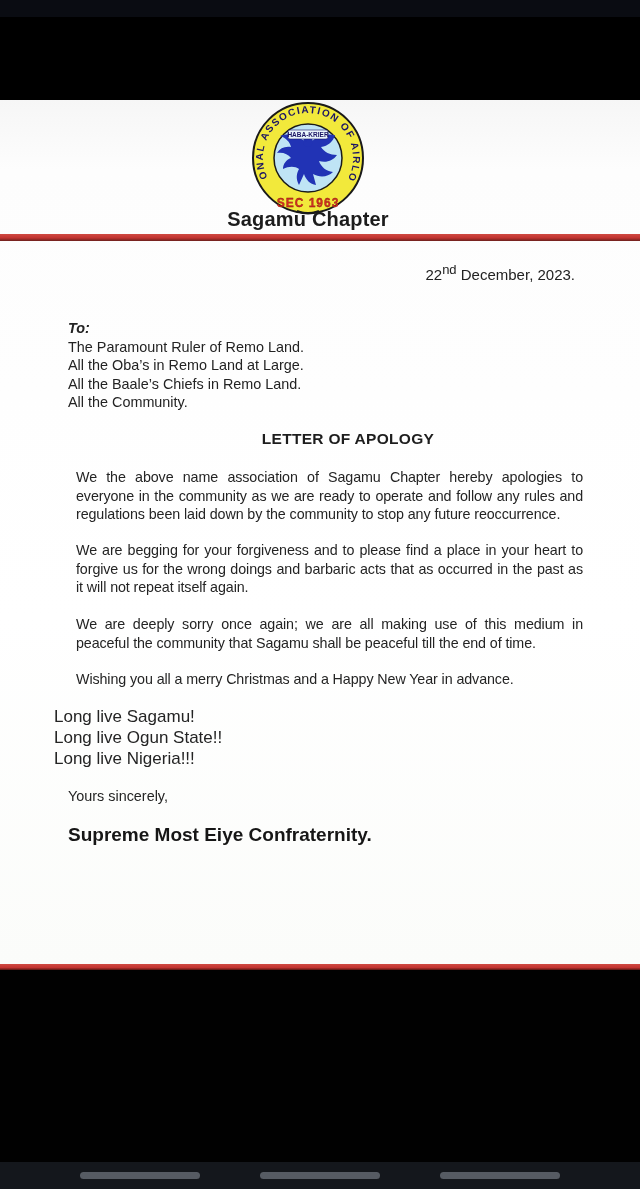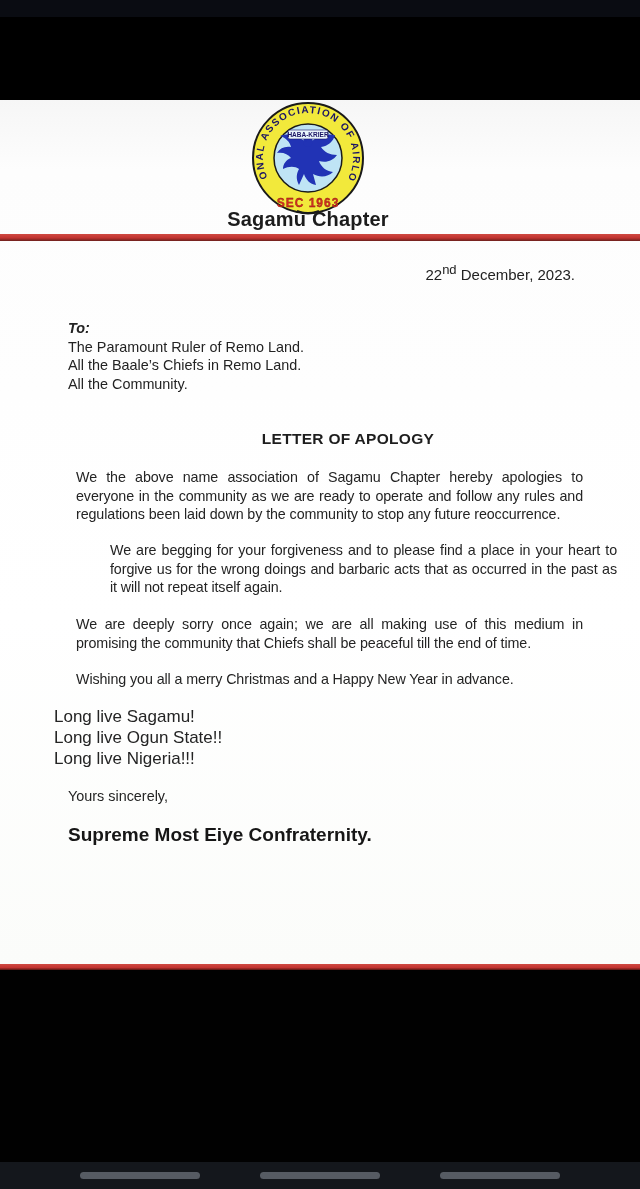--- a/index.html
+++ b/index.html
@@ -34,21 +34,21 @@
   .letter-title{
     position:absolute;left:0;top:330px;width:640px;text-align:center;
     font-size:15.5px;font-weight:bold;letter-spacing:.3px;color:#1d1d1d;padding-left:28px;
   }
   .para{
     position:absolute;left:76px;width:507px;
     font-size:14.3px;line-height:18.7px;letter-spacing:-0.1px;
     text-align:justify;text-align-last:left;color:#242424;
   }
   .p1{top:368px;}
-  .p2{top:441px;margin-left:34px;}
+  .p2{top:441px;}
   .p3{top:515px;}
   .p4{top:570px;text-align:left;}
   .slogans{position:absolute;left:54px;top:606px;font-size:17px;line-height:21px;color:#242424;}
   .closing{position:absolute;left:68px;top:688px;font-size:14.4px;color:#242424;}
   .signature{position:absolute;left:68px;top:724px;font-size:19px;font-weight:bold;color:#161616;}
   .letterbox-bottom{position:absolute;left:0;top:970px;width:640px;height:192px;background:#010101;}
   .gesture-bar{
     position:absolute;left:0;top:1162px;width:640px;height:27px;background:#14171c;
     display:flex;align-items:center;justify-content:center;gap:60px;
   }
@@ -96,29 +96,30 @@
 
     <div class="chapter" style="transform:translateX(-12px);">Sagamu Chapter</div>
 
     <div class="rule-top"></div>
 
     <div class="date-line"><span>22</span><sup>nd</sup><span> December, 2023.</span></div>
 
     <div class="to-block">
       <div class="to-label">To:</div>
       <div>The Paramount Ruler of Remo Land.</div>
+      <div>All the Oba’s in Remo Land at Large.</div>
       <div>All the Baale’s Chiefs in Remo Land.</div>
       <div>All the Community.</div>
     </div>
 
     <div class="letter-title">LETTER OF APOLOGY</div>
 
     <div class="para p1">We the above name association of Sagamu Chapter hereby apologies to everyone in the community as we are ready to operate and follow any rules and regulations been laid down by the community to stop any future reoccurrence.</div>
     <div class="para p2">We are begging for your forgiveness and to please find a place in your heart to forgive us for the wrong doings and barbaric acts that as occurred in the past as it will not repeat itself again.</div>
-    <div class="para p3">We are deeply sorry once again; we are all making use of this medium in promising the community that Chiefs shall be peaceful till the end of time.</div>
+    <div class="para p3">We are deeply sorry once again; we are all making use of this medium in peaceful the community that Sagamu shall be peaceful till the end of time.</div>
     <div class="para p4">Wishing you all a merry Christmas and a Happy New Year in advance.</div>
 
     <div class="slogans">
       <div>Long live Sagamu!</div>
       <div>Long live Ogun State!!</div>
       <div>Long live Nigeria!!!</div>
     </div>
 
     <div class="closing">Yours sincerely,</div>
     <div class="signature">Supreme Most Eiye Confraternity.</div>

